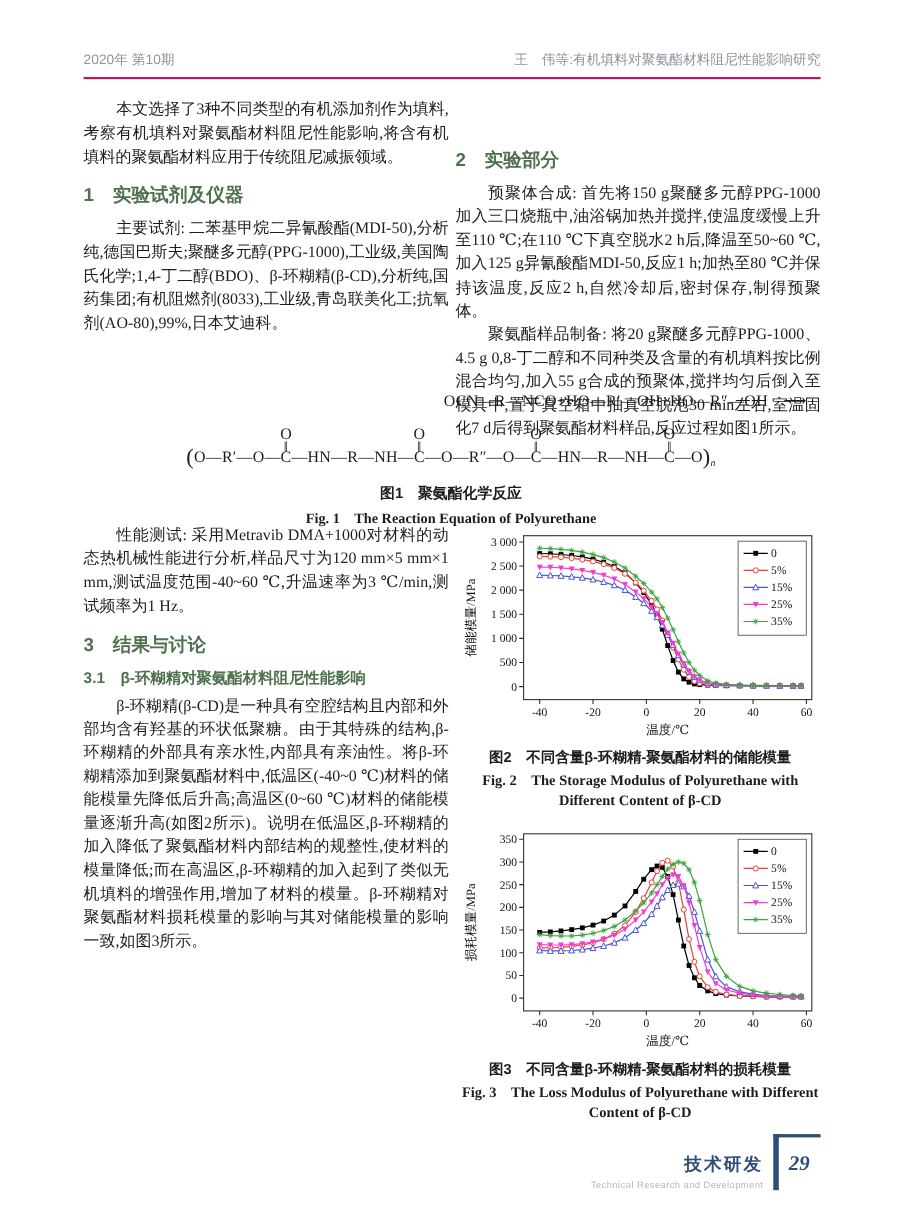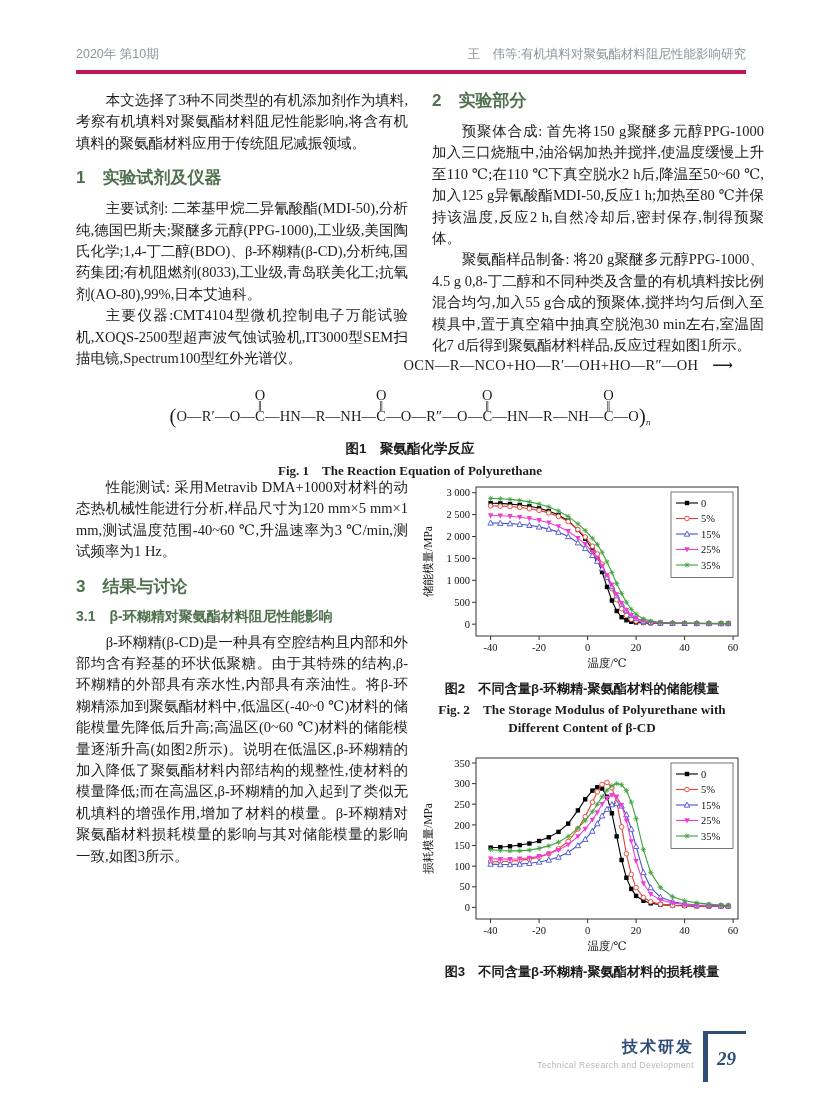--- a/index.html
+++ b/index.html
@@ -3,25 +3,25 @@
 <meta charset="utf-8">
 <style>
   :root{
     --green:#4f714d; --navy:#2e4d77; --ink:#1c1c1c; --hgray:#8d949c;
   }
   html,body{margin:0;padding:0;background:#fff;}
   .page{position:relative;width:816px;height:1099px;background:#fff;overflow:hidden;
         font-family:"Liberation Serif","DejaVu Serif",serif;color:var(--ink);}
   
   .header{position:absolute;top:46px;left:76px;right:70px;display:flex;justify-content:space-between;
-          font-size:12.5px;color:var(--hgray);padding-bottom:7px;border-bottom:4px solid #be185d;
+          font-size:12.5px;color:var(--hgray);padding-bottom:7px;border-bottom:2px solid #be185d;
           font-family:"Liberation Sans","DejaVu Sans",sans-serif;}
   
   .colL{position:absolute;left:76px;width:332px;}
-  .colR{position:absolute;left:432px;width:332px;}
+  .colR{position:absolute;left:414px;width:332px;margin-top:45px;}
   .top{top:90px;}
   .bot{top:477px;}
   p.para{margin:0;font-size:14.5px;line-height:21.4px;text-align:justify;text-indent:2.05em;}
   h2.sec{margin:13px 0 9px 0;font-size:17px;line-height:22px;color:var(--green);
          font-family:"Liberation Sans","DejaVu Sans",sans-serif;font-weight:bold;}
   h3.subsec{margin:9px 0 6px 0;font-size:14px;line-height:19px;color:var(--green);
          font-family:"Liberation Sans","DejaVu Sans",sans-serif;font-weight:bold;}
   .colR .first{margin-top:0;}
   
   .fig1{position:absolute;top:356px;left:88px;width:644px;text-align:center;}
@@ -38,21 +38,21 @@
              font-family:Liberation Sans, sans-serif;}
   .figcap-en{margin-top:4px;font-size:13px;font-weight:bold;}
   
   .chartblk{position:absolute;left:414px;width:336px;}
   .c2{top:479px;} .c3{top:750px;}
   svg.plot{display:block;margin-left:6px;}
   .cap-zh{margin-top:8px;text-align:center;font-size:13.2px;font-weight:bold;
           font-family:Liberation Sans, sans-serif;}
   .cap-en{margin-top:3px;text-align:center;font-size:13.2px;font-weight:bold;line-height:18px;}
   
-  .footer{position:absolute;top:1031px;right:70px;display:flex;align-items:flex-start;gap:9px;}
+  .footer{position:absolute;top:1031px;right:70px;display:flex;align-items:flex-end;gap:9px;}
   .f-txt{text-align:right;padding-top:6px;}
   .f-zh{font-size:16px;font-weight:bold;color:var(--navy);letter-spacing:2px;
         font-family:"Liberation Sans","DejaVu Sans",sans-serif;}
   .f-en{margin-top:2px;font-size:8.5px;color:#b3b7bd;letter-spacing:0.4px;
         font-family:"Liberation Sans","DejaVu Sans",sans-serif;}
   .pagebox{border-left:5px solid var(--navy);border-top:3px solid var(--navy);
            padding:14px 10px 12px 9px;color:var(--navy);
            font-family:"Liberation Serif","DejaVu Serif",serif;
            font-style:italic;font-weight:bold;font-size:19px;}
   
@@ -67,21 +67,20 @@
 
   <div class="header">
     <span>2020年 第10期</span>
     <span>王　伟等:有机填料对聚氨酯材料阻尼性能影响研究</span>
   </div>
 
   <div class="colL top">
     <p class="para">本文选择了3种不同类型的有机添加剂作为填料,考察有机填料对聚氨酯材料阻尼性能影响,将含有机填料的聚氨酯材料应用于传统阻尼减振领域。</p>
     <h2 class="sec">1　实验试剂及仪器</h2>
     <p class="para">主要试剂: 二苯基甲烷二异氰酸酯(MDI-50),分析纯,德国巴斯夫;聚醚多元醇(PPG-1000),工业级,美国陶氏化学;1,4-丁二醇(BDO)、β-环糊精(β-CD),分析纯,国药集团;有机阻燃剂(8033),工业级,青岛联美化工;抗氧剂(AO-80),99%,日本艾迪科。</p>
-    <p class="para">主要仪器:CMT4104型微机控制电子万能试验机,XOQS-2500型超声波气蚀试验机,IT3000型SEM扫描电镜,Spectrum100型红外光谱仪。</p>
   </div>
 
   <div class="colR top">
     <h2 class="sec first" style="margin-top:0;">2　实验部分</h2>
     <p class="para">预聚体合成: 首先将150 g聚醚多元醇PPG-1000加入三口烧瓶中,油浴锅加热并搅拌,使温度缓慢上升至110 ℃;在110 ℃下真空脱水2 h后,降温至50~60 ℃,加入125 g异氰酸酯MDI-50,反应1 h;加热至80 ℃并保持该温度,反应2 h,自然冷却后,密封保存,制得预聚体。</p>
     <p class="para">聚氨酯样品制备: 将20 g聚醚多元醇PPG-1000、4.5 g 0,8-丁二醇和不同种类及含量的有机填料按比例混合均匀,加入55 g合成的预聚体,搅拌均匀后倒入至模具中,置于真空箱中抽真空脱泡30 min左右,室温固化7 d后得到聚氨酯材料样品,反应过程如图1所示。</p>
   </div>
 
   <div class="fig1">
     <div class="eq1">
@@ -520,20 +519,24 @@
         <path d="M267.0,52.1L269.7,57.2L264.3,57.2Z" fill="#fff" stroke="#4953cf" stroke-width="0.9"></path>
         <text class="leg" x="281" y="58.5">15%</text>
         <line x1="256" y1="70.5" x2="278" y2="70.5" stroke="#ef3fd3" stroke-width="1.1"></line>
         <path d="M267.0,73.4L269.7,68.3L264.3,68.3Z" fill="#ef3fd3"></path>
         <text class="leg" x="281" y="74">25%</text>
         <line x1="256" y1="86" x2="278" y2="86" stroke="#3da23d" stroke-width="1.1"></line>
         <path d="M264.4,86.0H269.6M267.0,83.4V88.6M265.1,84.1L268.9,87.9M265.1,87.9L268.9,84.1" stroke="#3da23d" stroke-width="0.8" fill="none"></path>
         <text class="leg" x="281" y="89.5">35%</text>
       </svg>
     <div class="cap-zh">图3　不同含量β-环糊精-聚氨酯材料的损耗模量</div>
+    <div class="cap-en">
+      <div>Fig. 3　The Loss Modulus of Polyurethane with Different</div>
+      <div>Content of β-CD</div>
+    </div>
   </div>
 
   <div class="footer">
     <div class="f-txt">
       <div class="f-zh">技术研发</div>
       <div class="f-en">Technical Research and Development</div>
     </div>
     <div class="pagebox">29</div>
   </div>
 

